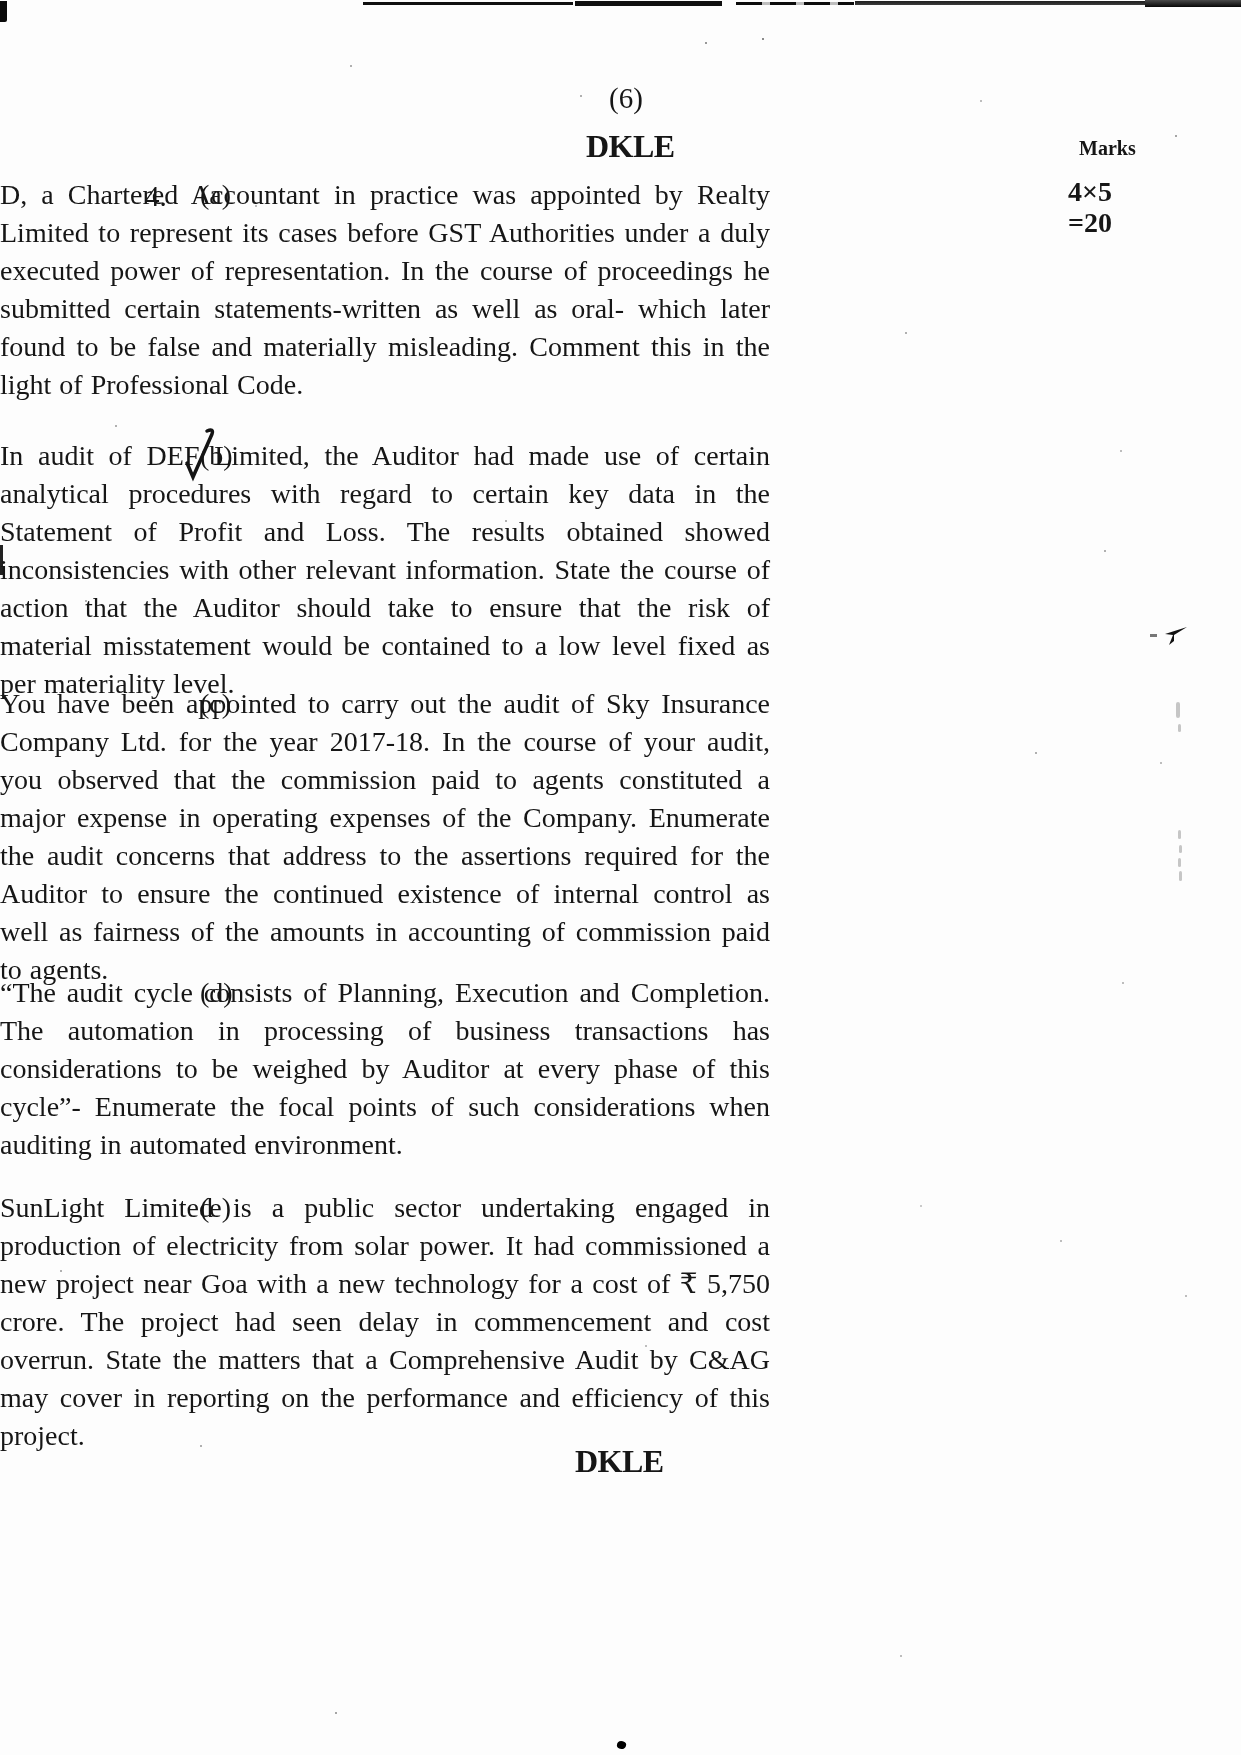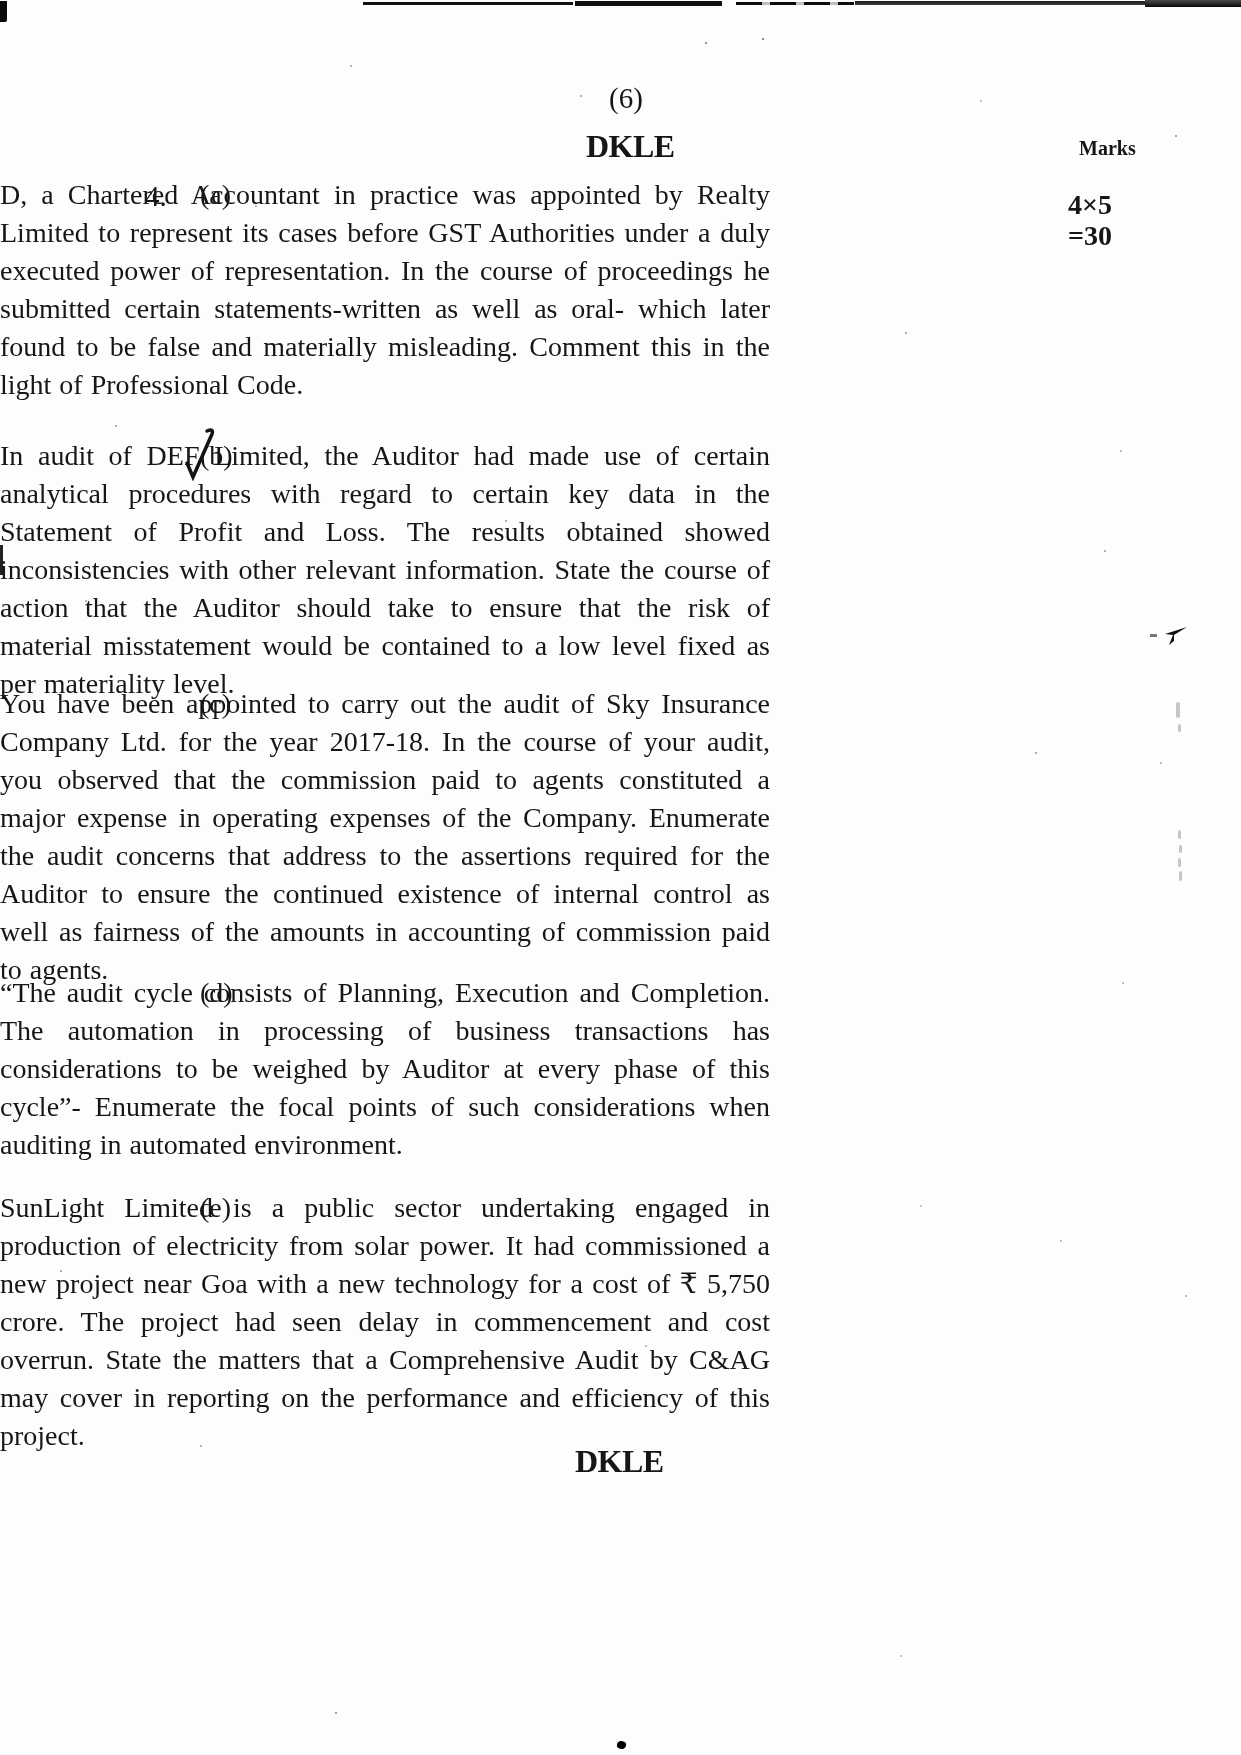--- a/index.html
+++ b/index.html
@@ -10,21 +10,21 @@
     color:#161616;
   }
   .abs{position:absolute;}
   
   .page-number{left:609px;top:84px;font-size:29px;line-height:1;}
   .header-code{left:586px;top:130px;font-size:32px;line-height:1;font-weight:bold;letter-spacing:-0.5px;}
   .marks-label{left:1044px;top:138px;font-size:20px;line-height:1;font-weight:bold;margin-left:35px;}
   .footer-code{left:575px;top:1445px;font-size:32px;line-height:1;font-weight:bold;letter-spacing:-0.5px;}
   
   .q-number{left:145px;top:177px;font-size:29px;line-height:38px;}
-  .marks-note{left:1068px;top:189px;font-size:28px;line-height:31px;font-weight:bold;text-align:center;}
+  .marks-note{left:1068px;top:176px;font-size:28px;line-height:31px;font-weight:bold;text-align:center;}
   .part{left:0;width:1241px;}
   .part-label{position:absolute;left:200px;top:0;font-size:28px;line-height:38px;}
   .part-text{width:770px;font-size:28px;line-height:38px;text-align:justify;word-spacing:1px;}
   #part-a{top:176px;} #part-b{top:437px;} #part-c{top:685px;} #part-d{top:974px;} #part-e{top:1189px;}
   
   .top-seg{background:#101010;}
   .seg1{left:363px;top:2px;width:210px;height:3px;}
   .seg2{left:575px;top:1px;width:147px;height:5px;}
   .seg3{left:736px;top:2px;width:118px;height:3px;background:repeating-linear-gradient(90deg,#0c0c0c 0 26px,rgba(0,0,0,.25) 26px 34px);}
   .seg4{left:855px;top:1px;width:290px;height:4px;background:linear-gradient(180deg,#1d1d1d,#3c3c3c);}
@@ -72,21 +72,21 @@
   <div class="abs left-edge-mark"></div>
   <div class="abs speckles"></div>
 
   <div class="abs page-number">(6)</div>
   <div class="abs header-code">DKLE</div>
   <div class="abs marks-label">Marks</div>
 
   <div class="abs q-number">4.</div>
   <div class="abs marks-note">
     <div>4×5</div>
-    <div>=30</div>
+    <div>=20</div>
   </div>
 
   <div class="abs part" id="part-a">
     <span class="part-label">(a)</span>
     <div class="part-text">D, a Chartered Accountant in practice was appointed by Realty Limited to represent its cases before GST Authorities under a duly executed power of representation. In the course of proceedings he submitted certain statements-written as well as oral- which later found to be false and materially misleading. Comment this in the light of Professional Code.</div>
   </div>
 
   <div class="abs part" id="part-b">
     <span class="part-label">(b)</span>
     <div class="part-text">In audit of DEF Limited, the Auditor had made use of certain analytical procedures with regard to certain key data in the Statement of Profit and Loss. The results obtained showed inconsistencies with other relevant information. State the course of action that the Auditor should take to ensure that the risk of material misstatement would be contained to a low level fixed as per materiality level.</div>

